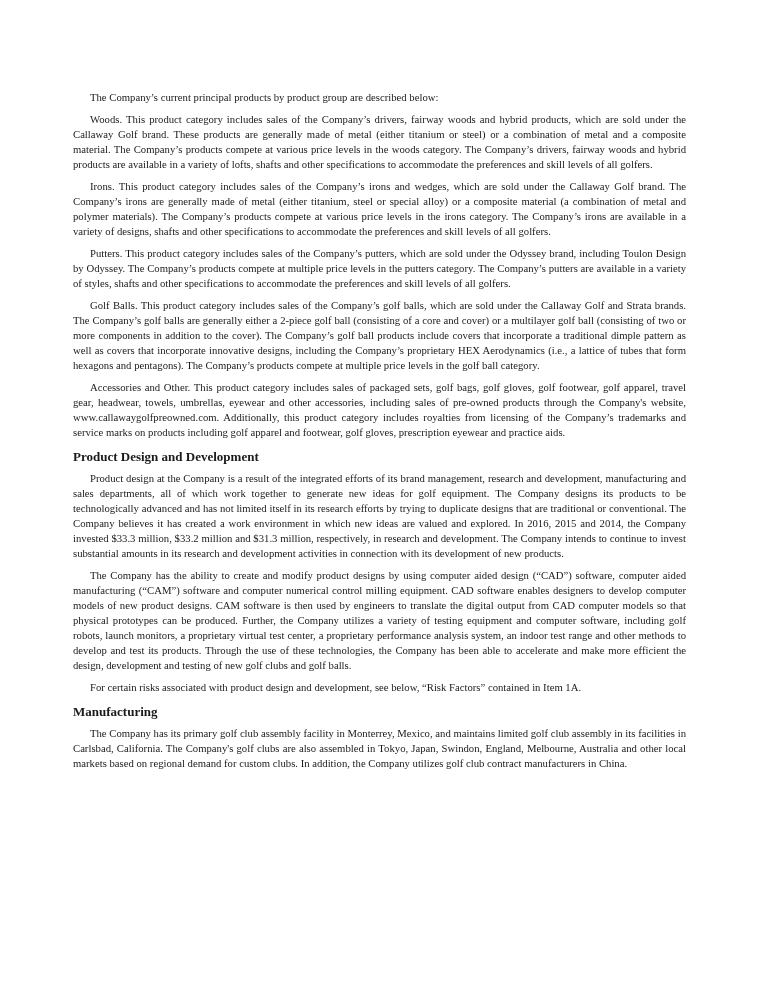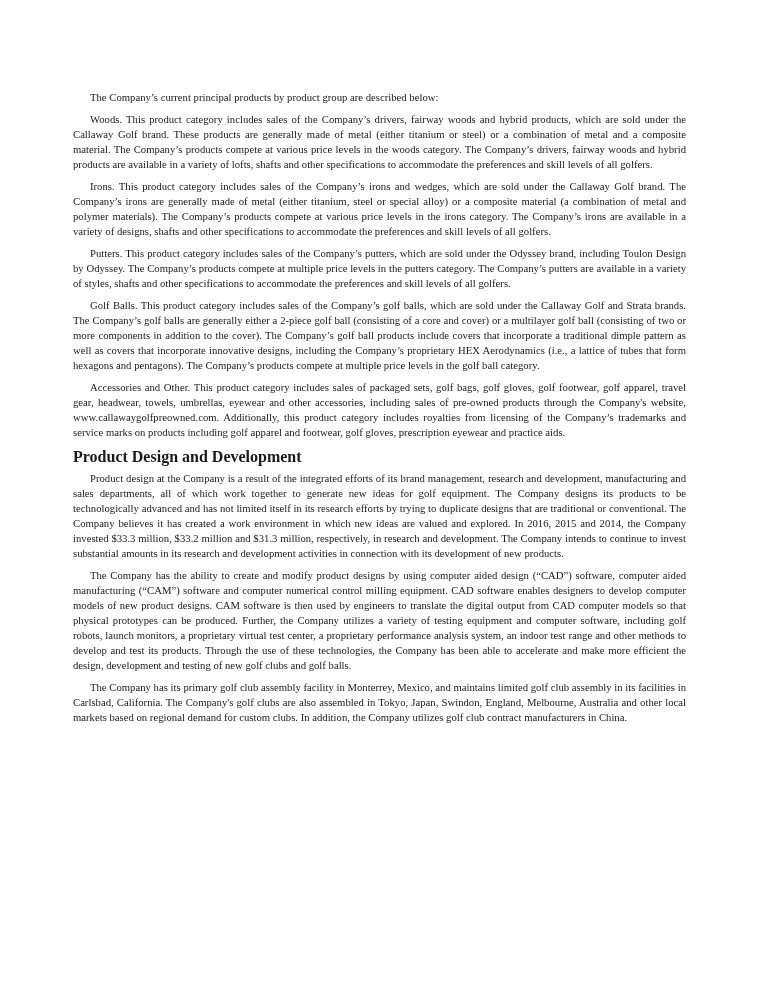--- a/index.html
+++ b/index.html
@@ -26,21 +26,21 @@
     margin: 0 0 7px 0;
     font-size: 10.7px;
     line-height: 15px;
     text-align: justify;
     text-indent: 17px;
   }
   .lead {
   }
   .heading {
     margin: 9px 0 7px 0;
-    font-size: 16px;
+    font-size: 13px;
     line-height: 15px;
     font-weight: 700;
   }
   .page-number {
     position: absolute;
     left: 0;
     top: 903px;
     width: 100%;
     text-align: center;
     font-size: 10.7px;
@@ -62,20 +62,22 @@
     <p class="para"><span class="lead">Putters.</span><span> This product category includes sales of the Company’s putters, which are sold under the Odyssey brand, including Toulon Design by Odyssey. The Company’s products compete at multiple price levels in the putters category. The Company’s putters are available in a variety of styles, shafts and other specifications to accommodate the preferences and skill levels of all golfers.</span></p>
 
     <p class="para"><span class="lead">Golf Balls.</span><span> This product category includes sales of the Company’s golf balls, which are sold under the Callaway Golf and Strata brands. The Company’s golf balls are generally either a 2-piece golf ball (consisting of a core and cover) or a multilayer golf ball (consisting of two or more components in addition to the cover). The Company’s golf ball products include covers that incorporate a traditional dimple pattern as well as covers that incorporate innovative designs, including the Company’s proprietary HEX Aerodynamics (i.e., a lattice of tubes that form hexagons and pentagons). The Company’s products compete at multiple price levels in the golf ball category.</span></p>
 
     <p class="para"><span class="lead">Accessories and Other.</span><span> This product category includes sales of packaged sets, golf bags, golf gloves, golf footwear, golf apparel, travel gear, headwear, towels, umbrellas, eyewear and other accessories, including sales of pre-owned products through the Company's website, </span><span>www.callawaygolfpreowned.com</span><span>. Additionally, this product category includes royalties from licensing of the Company’s trademarks and service marks on products including golf apparel and footwear, golf gloves, prescription eyewear and practice aids.</span></p>
 
     <h2 class="heading">Product Design and Development</h2>
 
     <p class="para">Product design at the Company is a result of the integrated efforts of its brand management, research and development, manufacturing and sales departments, all of which work together to generate new ideas for golf equipment. The Company designs its products to be technologically advanced and has not limited itself in its research efforts by trying to duplicate designs that are traditional or conventional.  The Company believes it has created a work environment in which new ideas are valued and explored. In 2016, 2015 and 2014, the Company invested $33.3 million, $33.2 million and $31.3 million, respectively, in research and development. The Company intends to continue to invest substantial amounts in its research and development activities in connection with its development of new products.</p>
     <p class="para">The Company has the ability to create and modify product designs by using computer aided design (“CAD”) software, computer aided manufacturing (“CAM”) software and computer numerical control milling equipment. CAD software enables designers to develop computer models of new product designs. CAM software is then used by engineers to translate the digital output from CAD computer models so that physical prototypes can be produced. Further, the Company utilizes a variety of testing equipment and computer software, including golf robots, launch monitors, a proprietary virtual test center, a proprietary performance analysis system, an indoor test range and other methods to develop and test its products. Through the use of these technologies, the Company has been able to accelerate and make more efficient the design, development and testing of new golf clubs and golf balls.</p>
+    <p class="para">For certain risks associated with product design and development, see below, “Risk Factors” contained in Item 1A.</p>
 
+    <h2 class="heading">Manufacturing</h2>
 
     <p class="para">The Company has its primary golf club assembly facility in Monterrey, Mexico, and maintains limited golf club assembly in its facilities in Carlsbad, California. The Company's golf clubs are also assembled in Tokyo, Japan, Swindon, England, Melbourne, Australia and other local markets based on regional demand for custom clubs. In addition, the Company utilizes golf club contract manufacturers in China.</p>
 
   </div>
 
   <div class="page-number">2</div>
 </div>
 
 </body></html>

